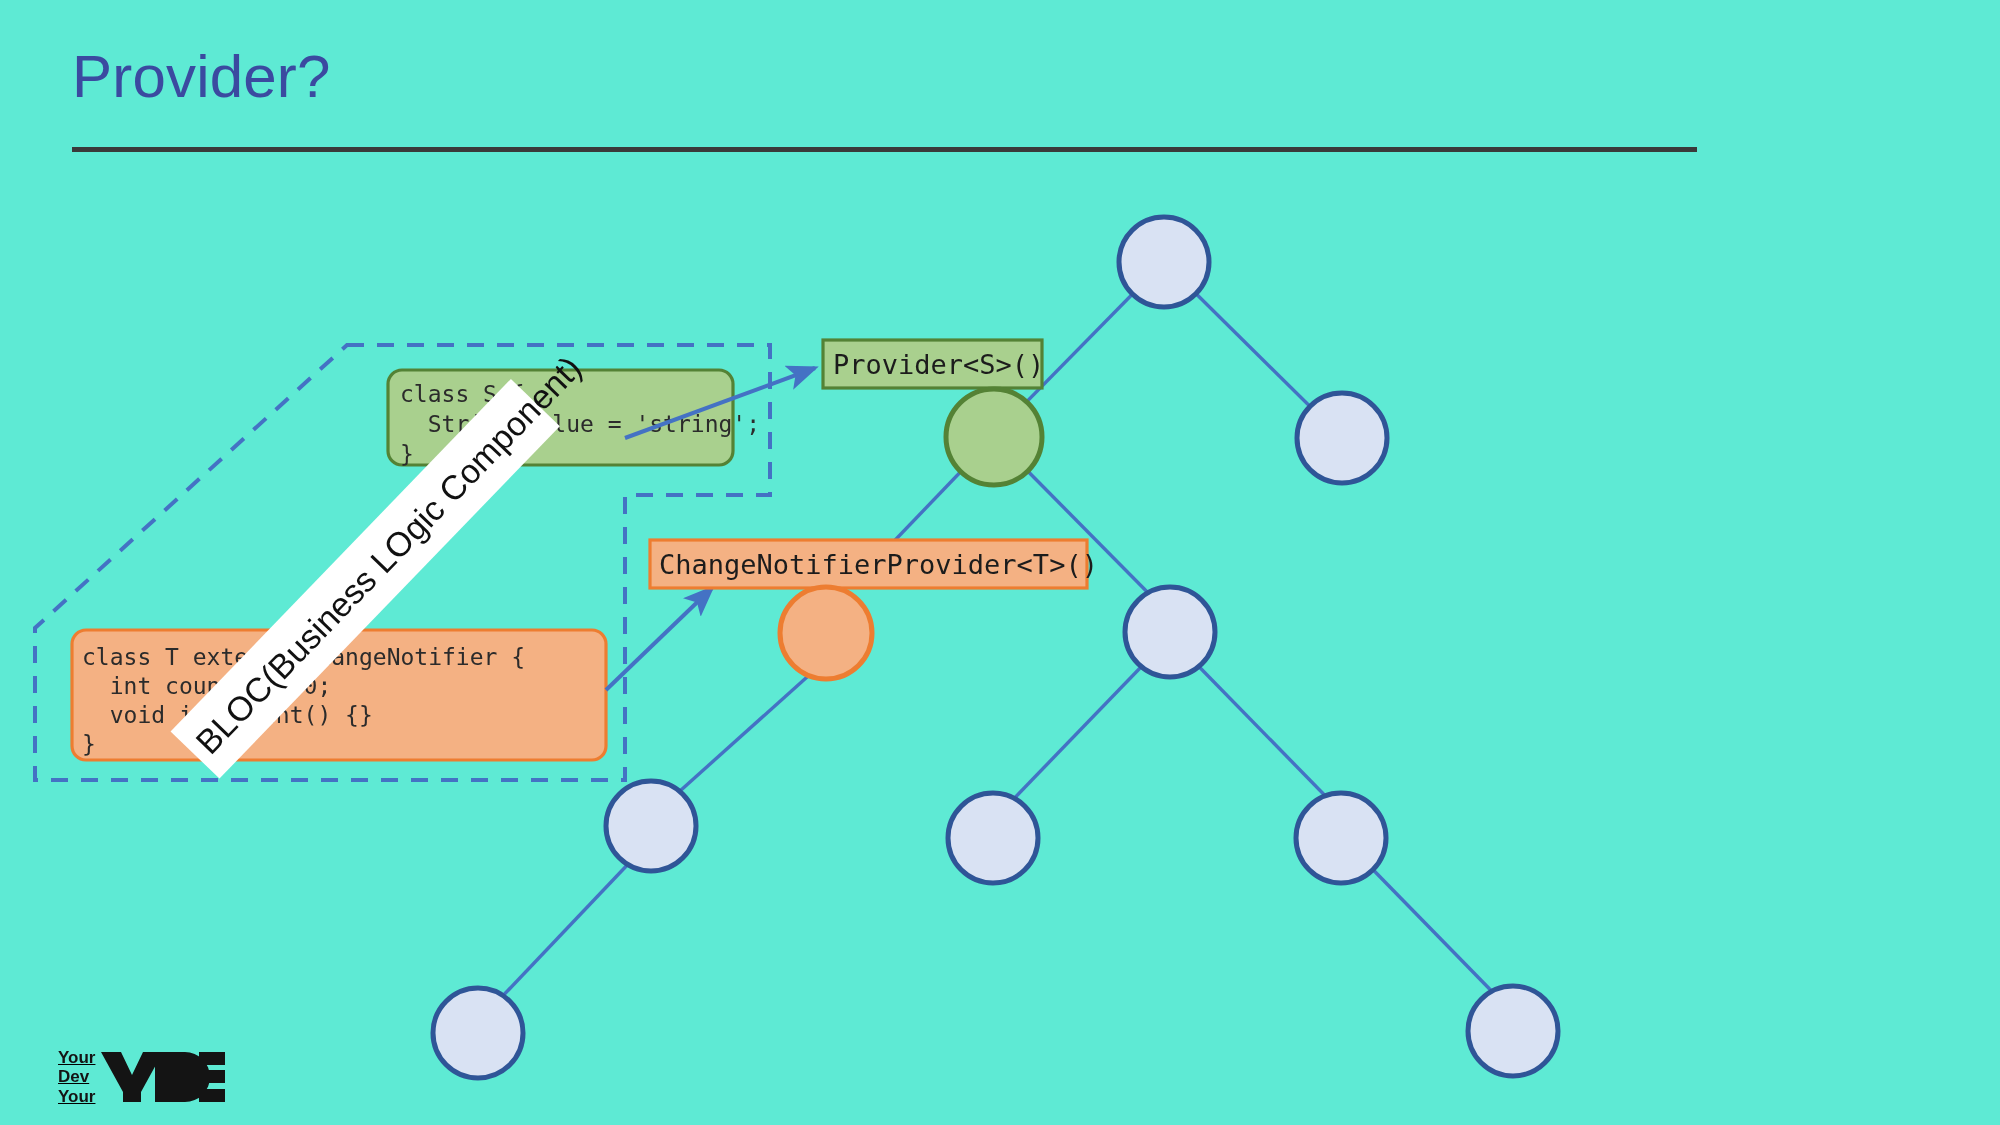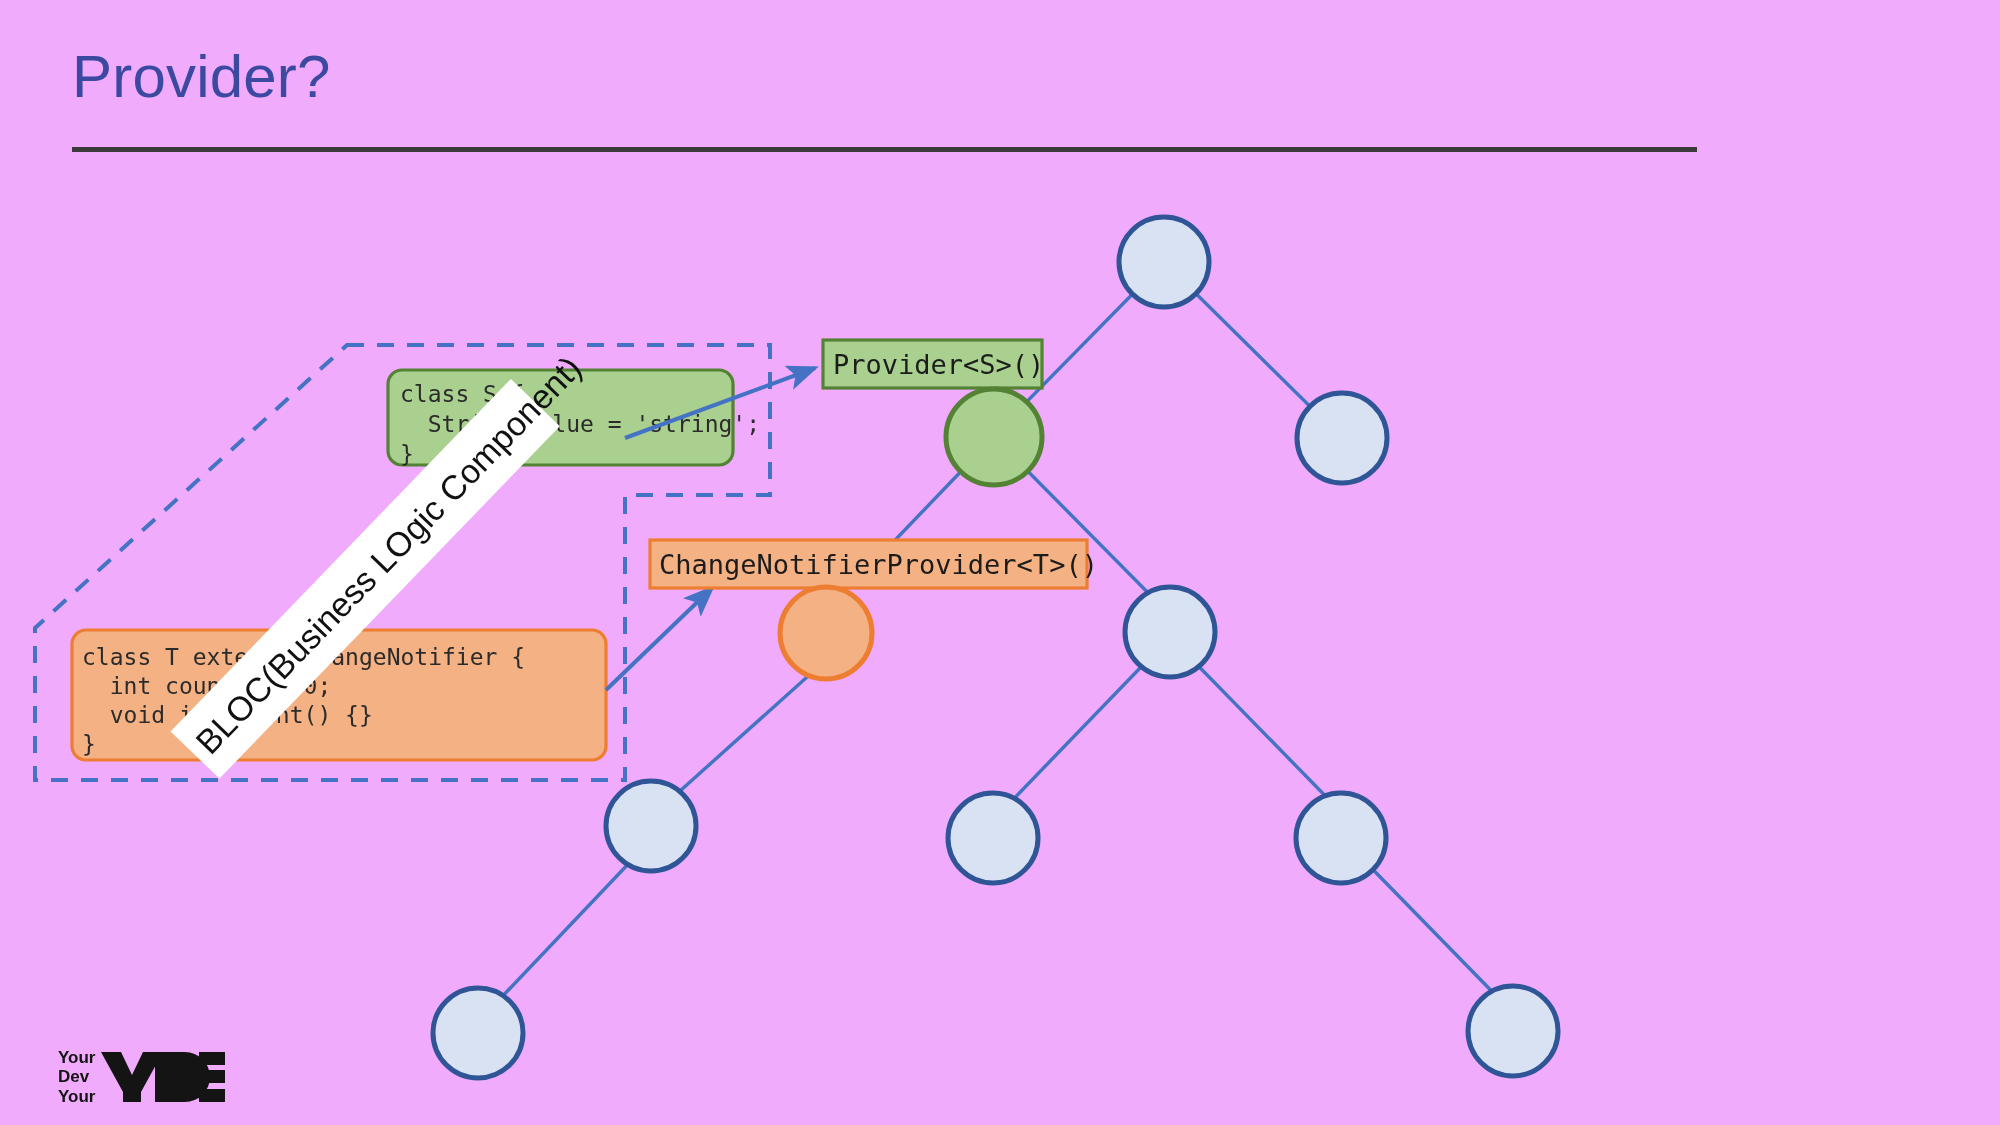--- a/index.html
+++ b/index.html
@@ -13,21 +13,21 @@
     height: 1125px;
     position: relative;
     overflow: hidden;
     font-family: "Liberation Sans", sans-serif;
   }
 
   
   #slide {
     position: absolute;
     inset: 0;
-    background: #f0abfc;
+    background: #5eead4;
   }
 
   #slide-title {
     position: absolute;
     left: 72px;
     top: 42px;
     font-family: "Liberation Sans", sans-serif;
     font-size: 60px;
     font-weight: 400;
     color: #3b4aa0;
@@ -74,20 +74,21 @@
   }
 
   
   #logo {
     position: absolute;
     left: 58px;
     top: 1046px;
     display: flex;
     align-items: center;
     height: 62px;
+    text-decoration: underline;
   }
   #logo-words {
     font-family: "Liberation Sans", sans-serif;
     font-size: 17px;
     font-weight: bold;
     line-height: 1.12;
     color: #141414;
     text-align: left;
     margin-right: 4px;
   }

